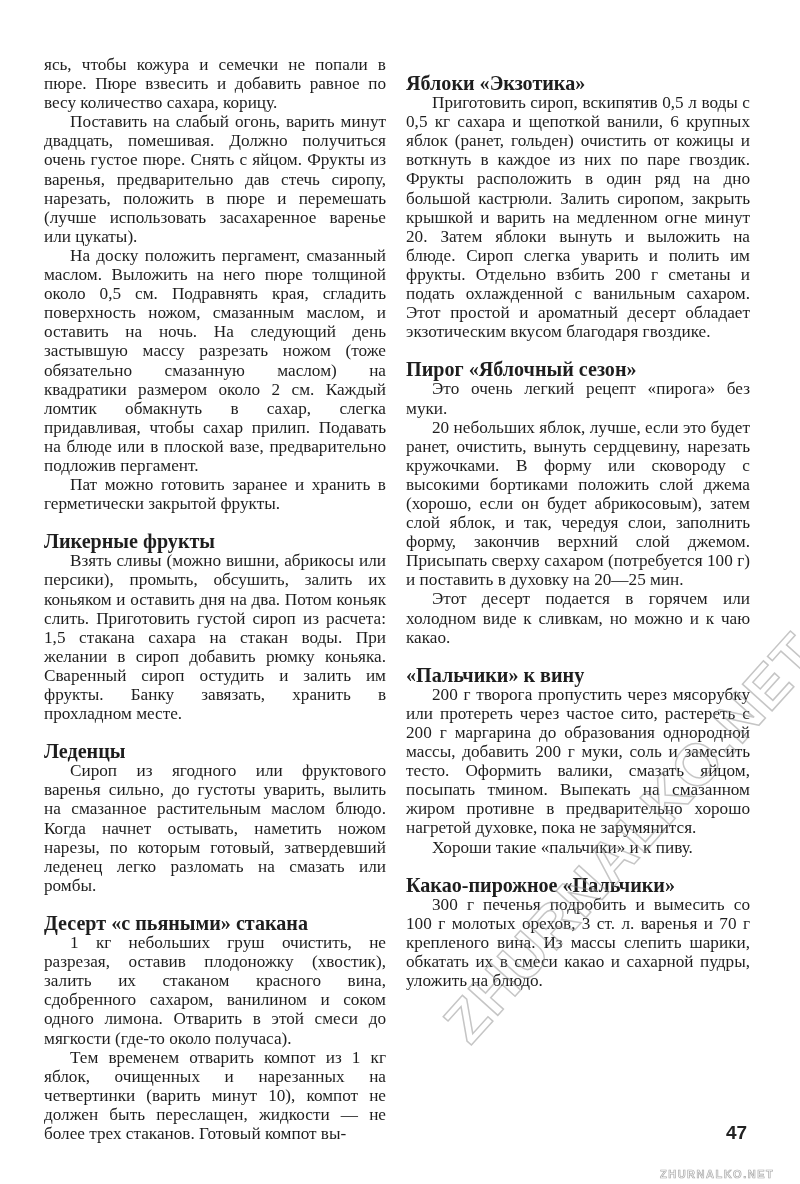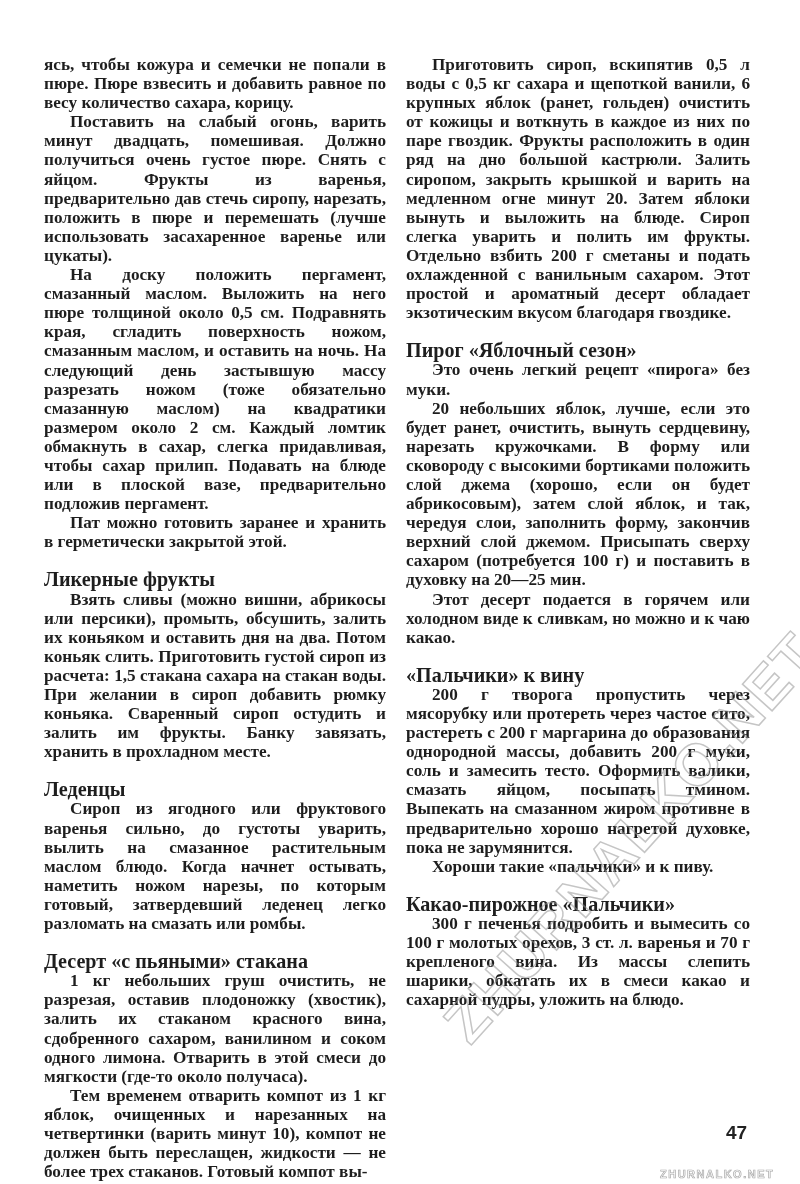--- a/index.html
+++ b/index.html
@@ -3,52 +3,53 @@
 <meta charset="utf-8">
 <style>
   html, body { margin: 0; padding: 0; }
   body {
     width: 800px; height: 1184px; background: #ffffff; position: relative; overflow: hidden;
     font-family: "Liberation Serif", "DejaVu Serif", serif; color: #1e1e1e;
   }
   .col { position: absolute; top: 55px; font-size: 17.2px; line-height: 19.1px; text-align: justify; }
   .col.left { left: 44px; width: 342px; }
   .col.right { left: 406px; width: 344px; }
-  .p { margin: 0; text-indent: 26px; hyphens: manual; font-weight: bold; }
+  .p { margin: 0; text-indent: 26px; hyphens: manual; }
   .p.noindent { text-indent: 0; }
   .h { margin: 19px 0 0 0; font-weight: bold; text-indent: 0; text-align: left; }
   .page-num { position: absolute; left: 726px; top: 1122px; font-family: "Liberation Sans", "DejaVu Sans", sans-serif; font-weight: bold; font-size: 19px; color: #222; }
   .wm-diag { position: absolute; left: 430px; top: 1010px; transform: rotate(-48deg); transform-origin: left top;
     font-family: "Liberation Sans", "DejaVu Sans", sans-serif; font-weight: bold; font-size: 58px; letter-spacing: 2px;
     color: transparent; -webkit-text-stroke: 1.5px rgba(150,150,150,0.55); white-space: nowrap; }
   .wm-foot { position: absolute; left: 660px; top: 1168px; font-family: "Liberation Sans", "DejaVu Sans", sans-serif;
     font-weight: bold; font-size: 11px; letter-spacing: 1.5px; color: transparent; -webkit-text-stroke: 0.7px #aaa; }
 </style>
 </head>
 <body>
 
 <div class="col left">
   <p class="p noindent">ясь, чтобы кожура и семечки не попали в пюре. Пюре взвесить и добавить равное по весу количество сахара, корицу.</p>
   <p class="p">Поставить на слабый огонь, варить минут двадцать, помешивая. Должно получиться очень густое пюре. Снять с яйцом. Фрукты из варенья, предварительно дав стечь сиропу, нарезать, положить в пюре и перемешать (лучше использовать засахаренное варенье или цукаты).</p>
   <p class="p">На доску положить пергамент, смазанный маслом. Выложить на него пюре толщиной около 0,5 см. Подравнять края, сгладить поверхность ножом, смазанным маслом, и оставить на ночь. На следующий день застывшую массу разрезать ножом (тоже обязательно смазанную маслом) на квадратики размером около 2 см. Каждый ломтик обмакнуть в сахар, слегка придавливая, чтобы сахар прилип. Подавать на блюде или в плоской вазе, предварительно подложив пергамент.</p>
-  <p class="p">Пат можно готовить заранее и хранить в герметически закрытой этой.</p>
+  <p class="p">Пат можно готовить заранее и хранить в герметически закрытой фрукты.</p>
 
   <h3 class="h">Ликерные фрукты</h3>
   <p class="p">Взять сливы (можно вишни, абрикосы или персики), промыть, обсушить, залить их коньяком и оставить дня на два. Потом коньяк слить. Приготовить густой сироп из расчета: 1,5 стакана сахара на стакан воды. При желании в сироп добавить рюмку коньяка. Сваренный сироп остудить и залить им фрукты. Банку завязать, хранить в прохладном месте.</p>
 
   <h3 class="h">Леденцы</h3>
   <p class="p">Сироп из ягодного или фруктового варенья сильно, до густоты уварить, вылить на смазанное растительным маслом блюдо. Когда начнет остывать, наметить ножом нарезы, по которым готовый, затвердевший леденец легко разломать на смазать или ромбы.</p>
 
   <h3 class="h">Десерт «с пьяными» стакана</h3>
   <p class="p">1 кг небольших груш очистить, не разрезая, оставив плодоножку (хвостик), залить их стаканом красного вина, сдобренного сахаром, ванилином и соком одного лимона. Отварить в этой смеси до мягкости (где-то около получаса).</p>
   <p class="p">Тем временем отварить компот из 1 кг яблок, очищенных и нарезанных на четвертинки (варить минут 10), компот не должен быть переслащен, жидкости — не более трех стаканов. Готовый компот вы-</p>
 </div>
 
 <div class="col right">
 
+  <h3 class="h">Яблоки «Экзотика»</h3>
   <p class="p">Приготовить сироп, вскипятив 0,5 л воды с 0,5 кг сахара и щепоткой ванили, 6 крупных яблок (ранет, гольден) очистить от кожицы и воткнуть в каждое из них по паре гвоздик. Фрукты расположить в один ряд на дно большой кастрюли. Залить сиропом, закрыть крышкой и варить на медленном огне минут 20. Затем яблоки вынуть и выложить на блюде. Сироп слегка уварить и полить им фрукты. Отдельно взбить 200 г сметаны и подать охлажденной с ванильным сахаром. Этот простой и ароматный десерт обладает экзотическим вкусом благодаря гвоздике.</p>
 
   <h3 class="h">Пирог «Яблочный сезон»</h3>
   <p class="p">Это очень легкий рецепт «пирога» без муки.</p>
   <p class="p">20 небольших яблок, лучше, если это будет ранет, очистить, вынуть сердцевину, нарезать кружочками. В форму или сковороду с высокими бортиками положить слой джема (хорошо, если он будет абрикосовым), затем слой яблок, и так, чередуя слои, заполнить форму, закончив верхний слой джемом. Присыпать сверху сахаром (потребуется 100 г) и поставить в духовку на 20—25 мин.</p>
   <p class="p">Этот десерт подается в горячем или холодном виде к сливкам, но можно и к чаю какао.</p>
 
   <h3 class="h">«Пальчики» к вину</h3>
   <p class="p">200 г творога пропустить через мясорубку или протереть через частое сито, растереть с 200 г маргарина до образования однородной массы, добавить 200 г муки, соль и замесить тесто. Оформить валики, смазать яйцом, посыпать тмином. Выпекать на смазанном жиром противне в предварительно хорошо нагретой духовке, пока не зарумянится.</p>
   <p class="p">Хороши такие «пальчики» и к пиву.</p>

